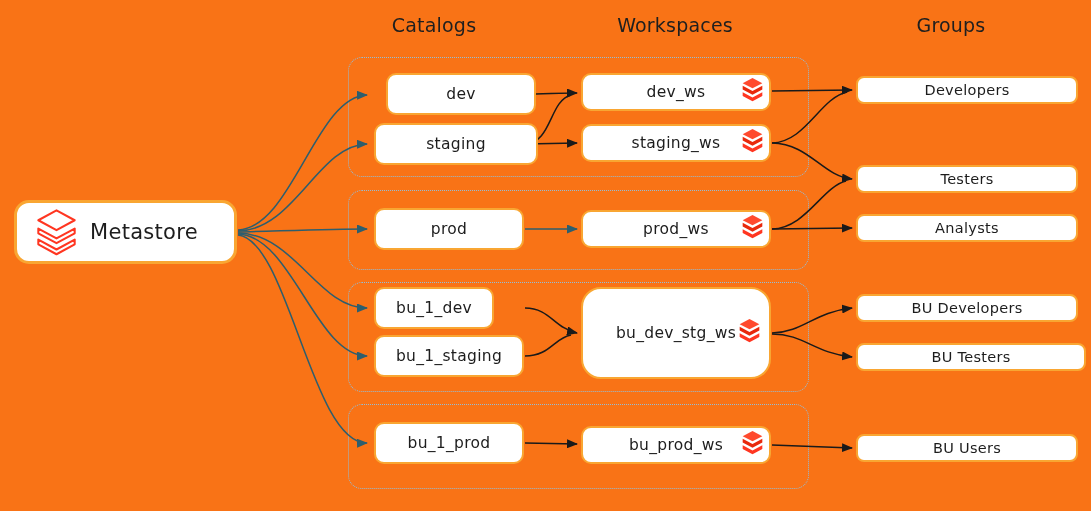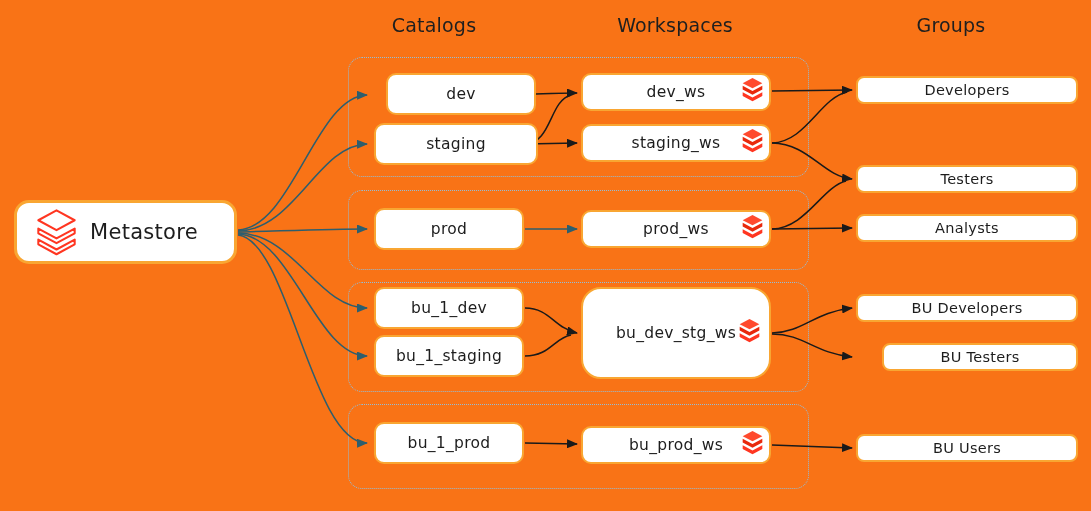--- a/index.html
+++ b/index.html
@@ -96,21 +96,21 @@
 
   <div class="node catalog" style="left:374px; top:73px;  width:150px; height:42px;margin-left:12px;">
     <span class="lbl">dev</span>
     </div>
   <div class="node catalog" style="left:374px; top:123px; width:164px; height:42px;">
     <span class="lbl">staging</span>
     </div>
   <div class="node catalog" style="left:374px; top:208px; width:150px; height:42px;">
     <span class="lbl">prod</span>
     </div>
-  <div class="node catalog" style="left:374px; top:287px; width:150px; height:42px;text-align:right;">
+  <div class="node catalog" style="left:374px; top:287px; width:120px; height:42px;text-align:right;">
     <span class="lbl">bu_1_dev</span>
     </div>
   <div class="node catalog" style="left:374px; top:335px; width:150px; height:42px;">
     <span class="lbl">bu_1_staging</span>
     </div>
   <div class="node catalog" style="left:374px; top:422px; width:150px; height:42px;">
     <span class="lbl">bu_1_prod</span>
     </div>
 
   <div class="node workspace" style="left:581px; top:73px; width:190px; height:38px;">
@@ -169,20 +169,20 @@
     </div>
   <div class="node group" style="left:856px; top:165px; width:222px; height:28px;">
     <span class="lbl">Testers</span>
     </div>
   <div class="node group" style="left:856px; top:214px; width:222px; height:28px;">
     <span class="lbl">Analysts</span>
     </div>
   <div class="node group" style="left:856px; top:294px; width:222px; height:28px;">
     <span class="lbl">BU Developers</span>
     </div>
-  <div class="node group" style="left:856px; top:343px; width:196px; height:28px;margin-left:26px;">
+  <div class="node group" style="left:856px; top:343px; width:230px; height:28px;">
     <span class="lbl">BU Testers</span>
     </div>
   <div class="node group" style="left:856px; top:434px; width:222px; height:28px;">
     <span class="lbl">BU Users</span>
     </div>
 
 </div>
 
 </body></html>

